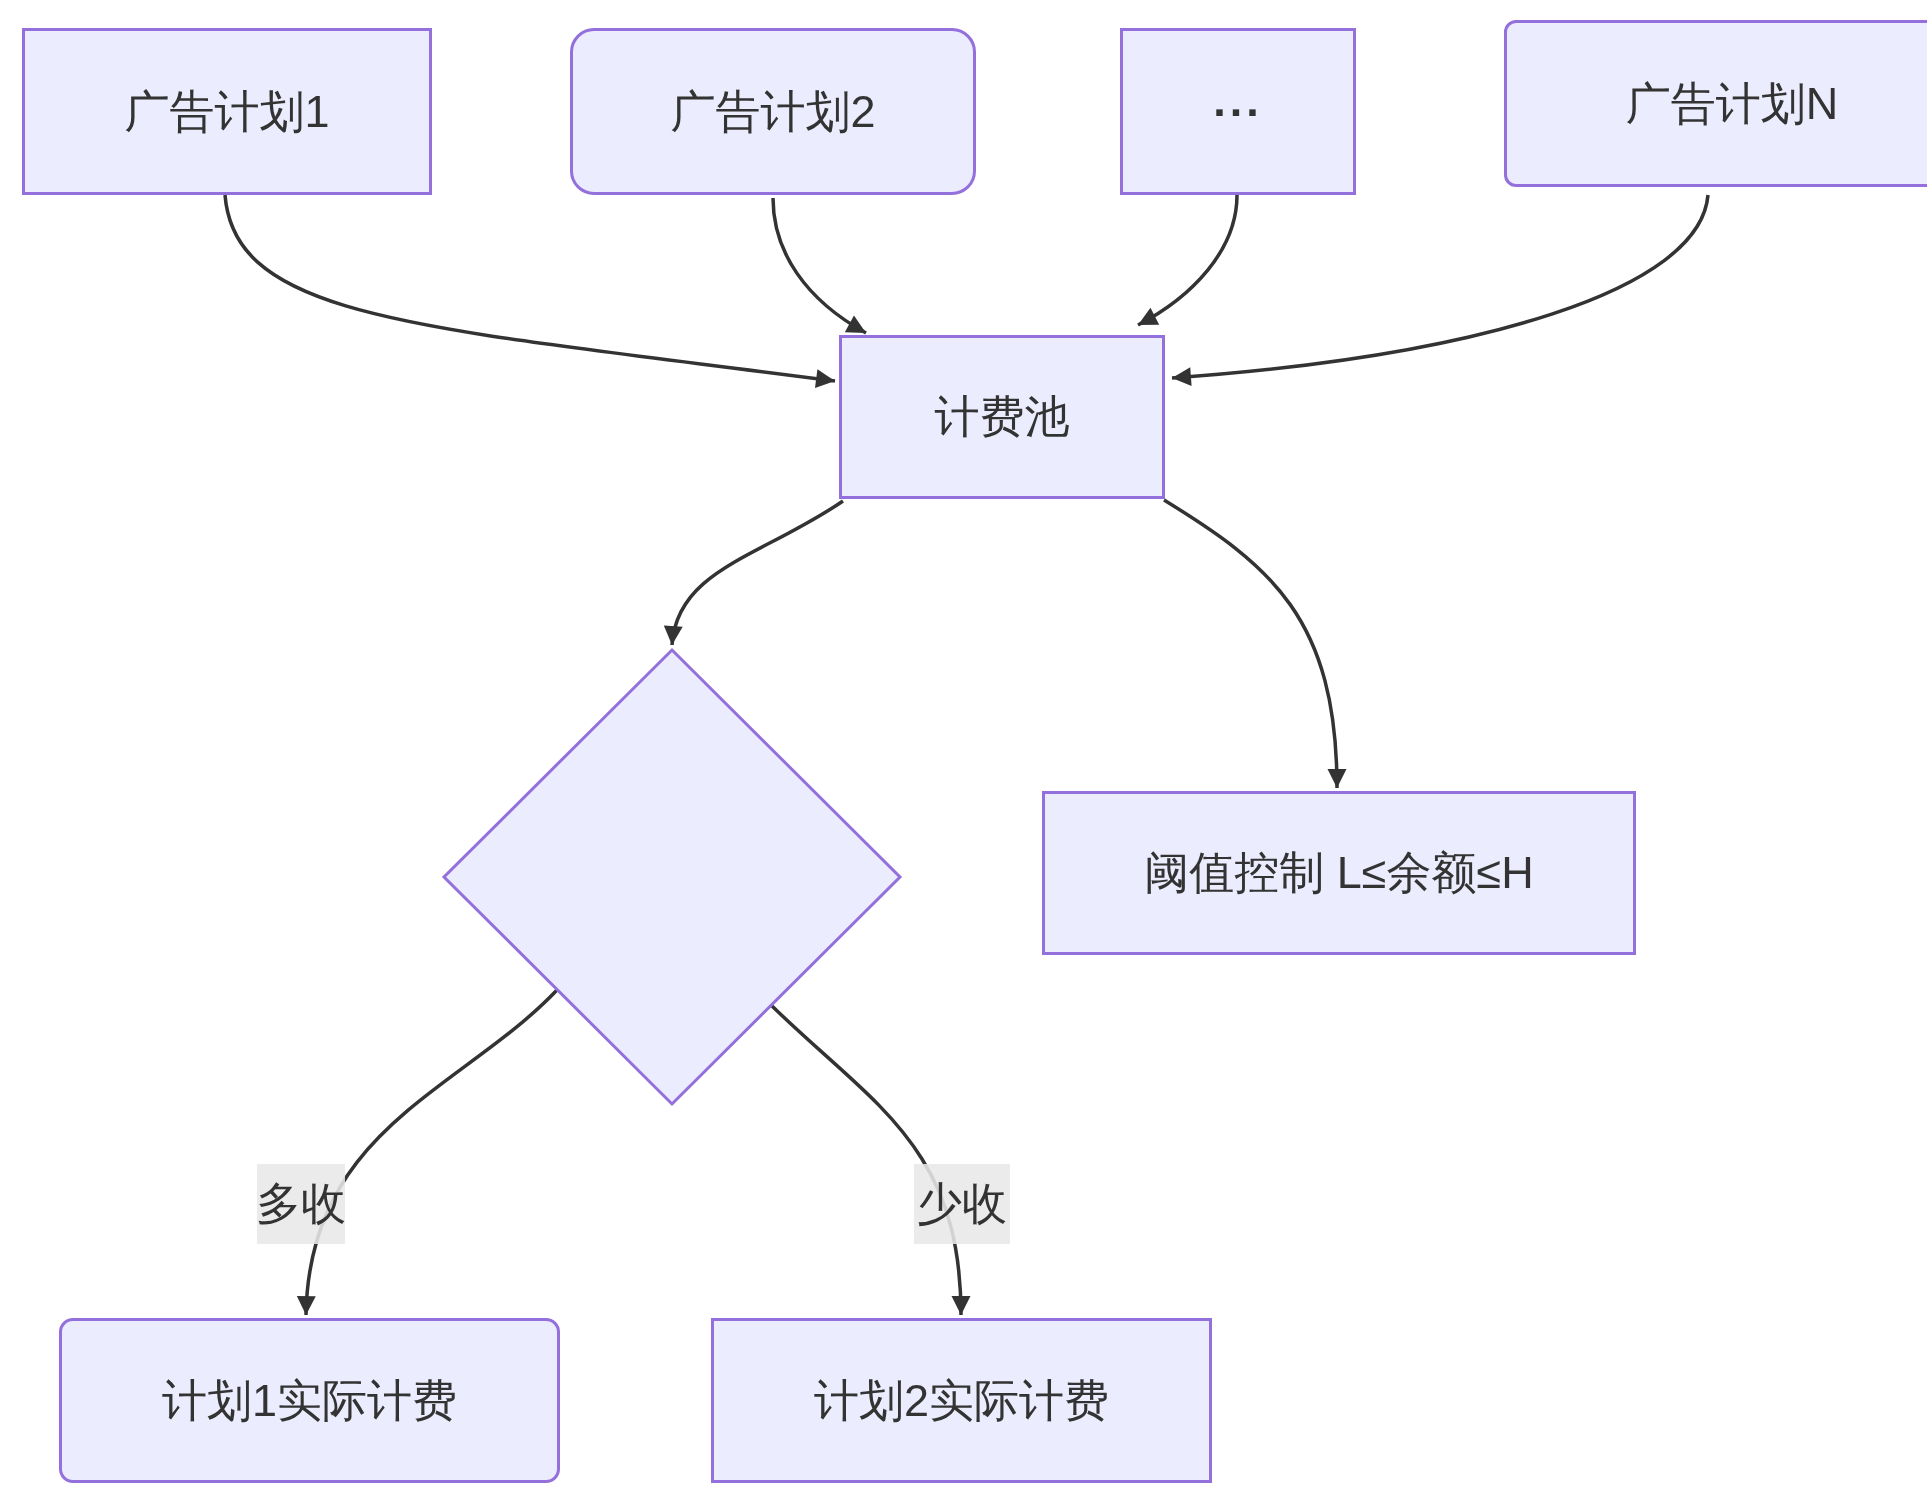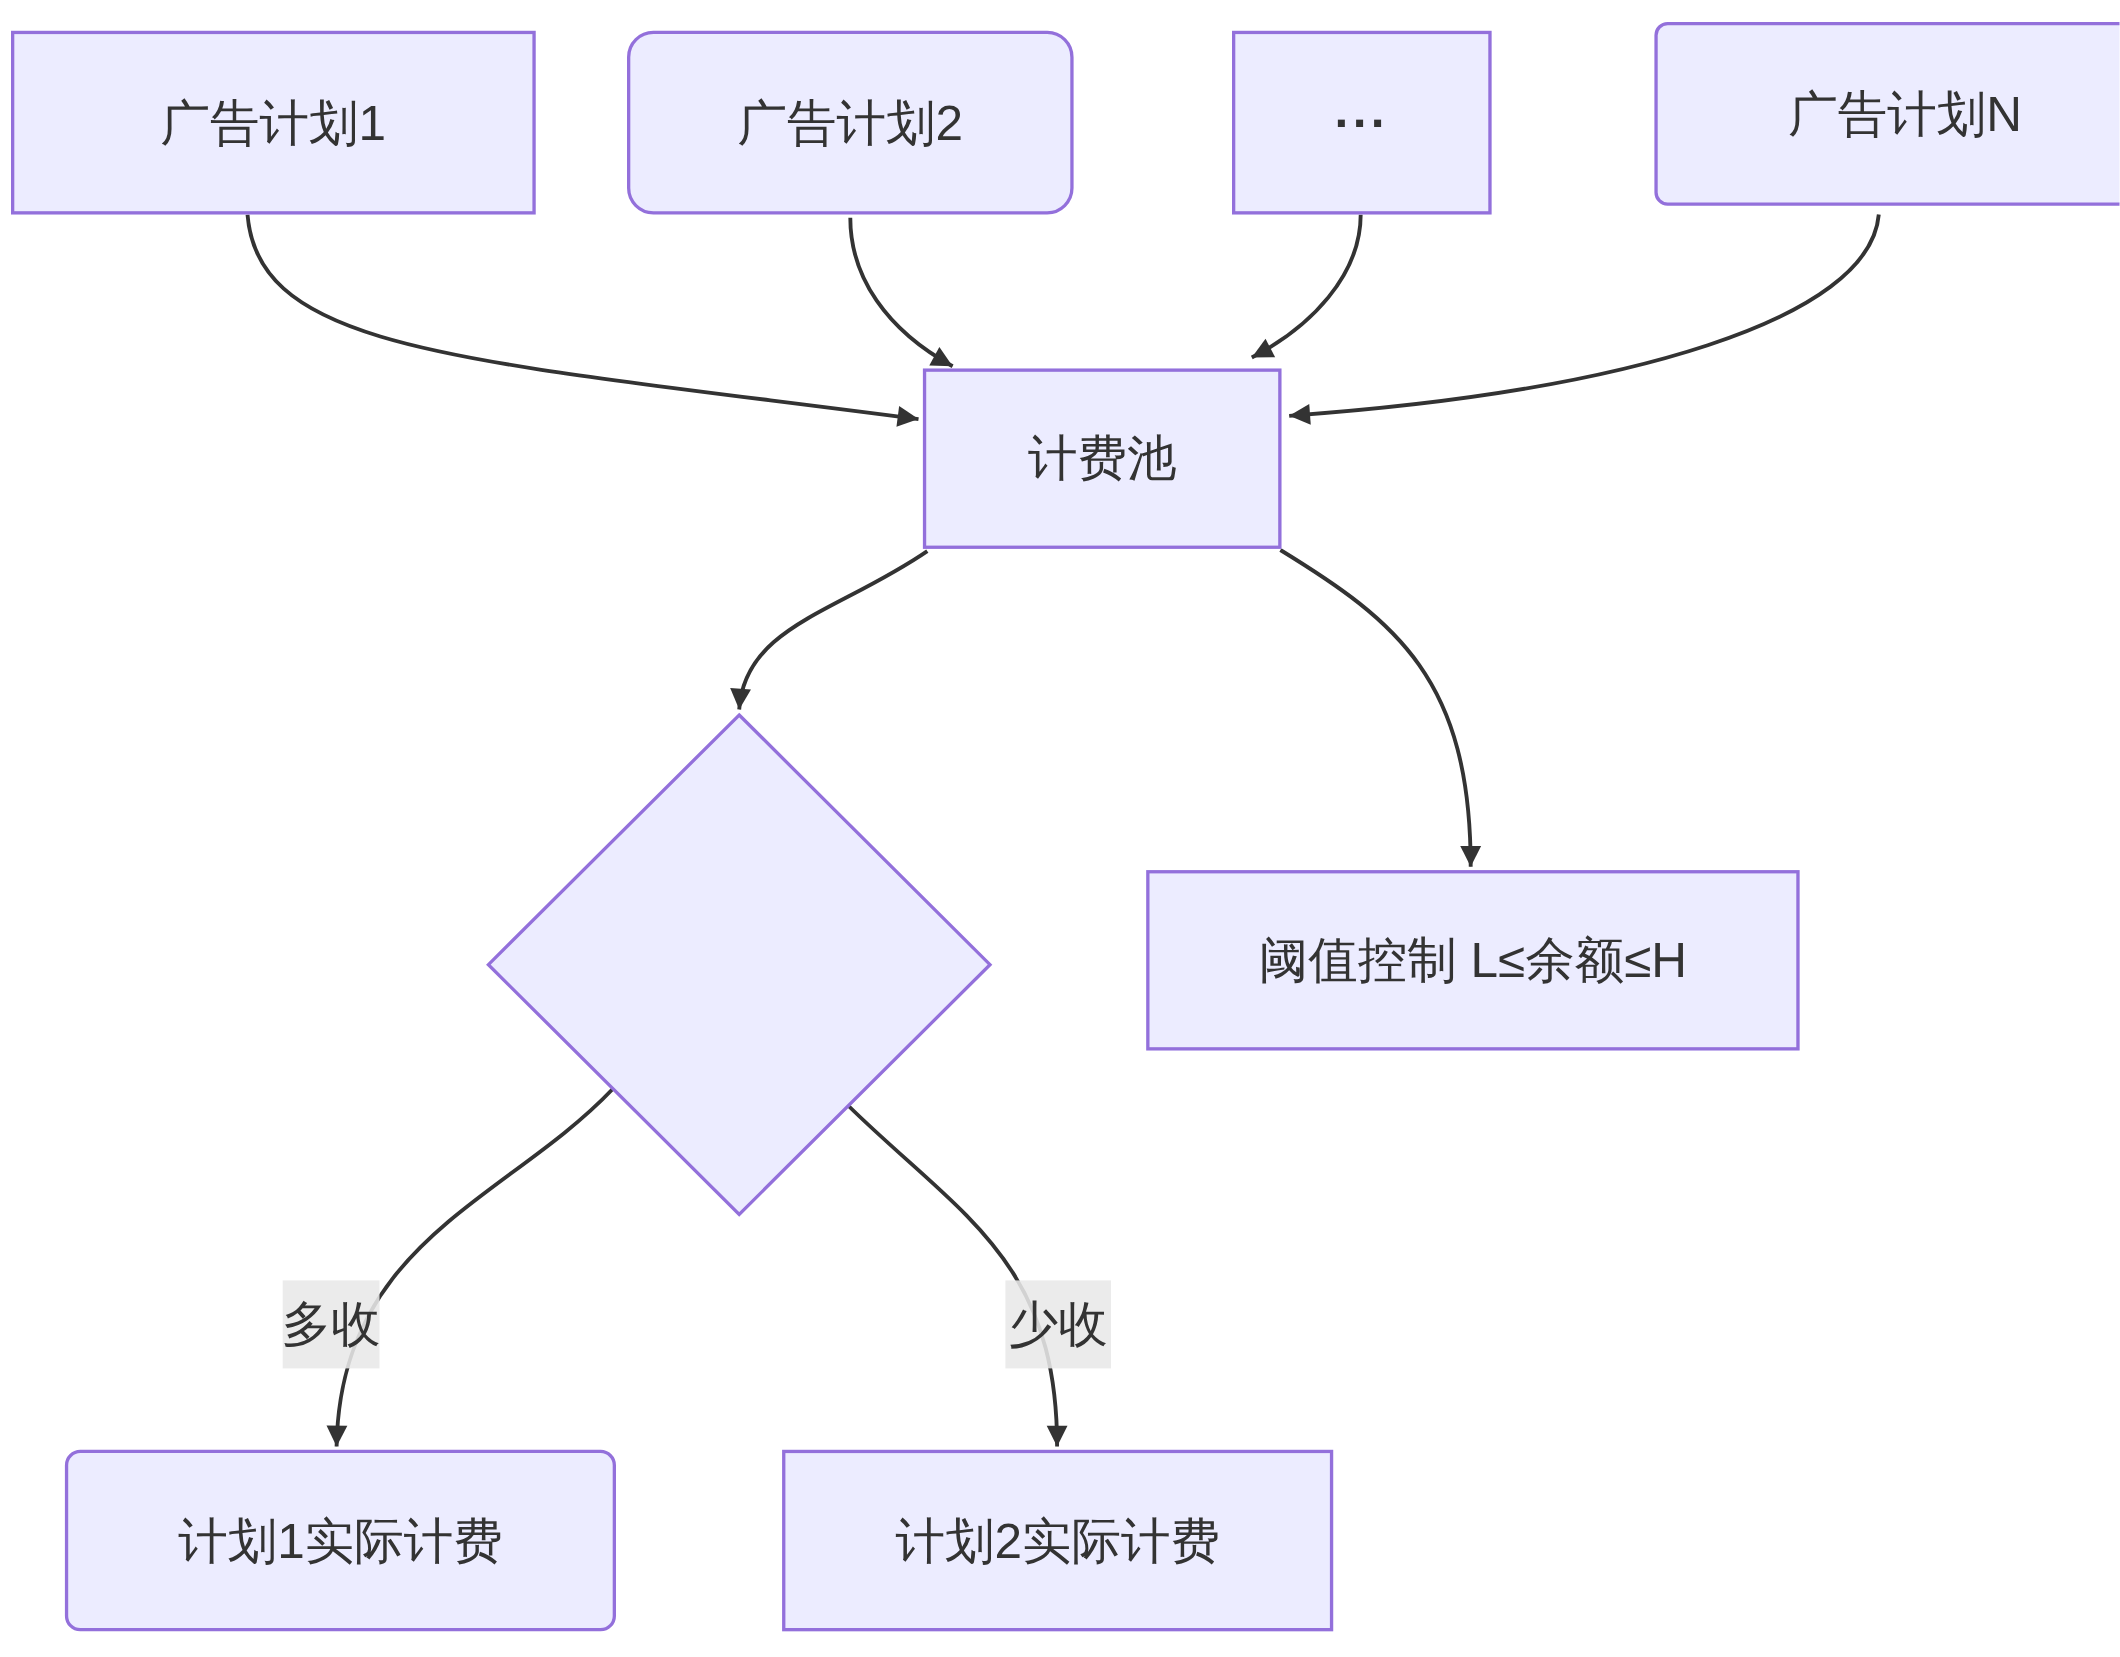--- a/index.html
+++ b/index.html
@@ -88,21 +88,21 @@
     <path class="edge" d="M 1237,195 C 1237,250 1192,297 1138,325" marker-end="url(#arrow)"></path>
     <path class="edge" d="M 1708,195 C 1700,290 1480,356 1172,378" marker-end="url(#arrow)"></path>
     <path class="edge" d="M 843,501 C 763,556 677,569 672,645" marker-end="url(#arrow)"></path>
     <path class="edge" d="M 1164,500 C 1270,565 1337,618 1337,788" marker-end="url(#arrow)"></path>
     <path class="edge" d="M 557,990 C 462,1090 309,1128 306,1315" marker-end="url(#arrow)"></path>
     <path class="edge" d="M 771,1005 C 872,1104 961,1145 961,1315" marker-end="url(#arrow)"></path>
 
     <polygon class="diamond-shape" points="672,650 900,877 672,1104 444,877"></polygon>
   </svg>
 
-  <div class="node" style="left:10px;   top:28px;   width:477px; height:167px;">
+  <div class="node" style="left:22px;   top:28px;   width:410px; height:167px;">
     <span>广告计划1</span>
   </div>
 
   <div class="node" style="left:570px;  top:28px;   width:406px; height:167px;border-radius:24px;">
     <span>广告计划2</span>
   </div>
 
   <div class="node" style="left:1120px; top:28px;   width:236px; height:167px;">
     <span class="dots-label">...</span>
   </div>

